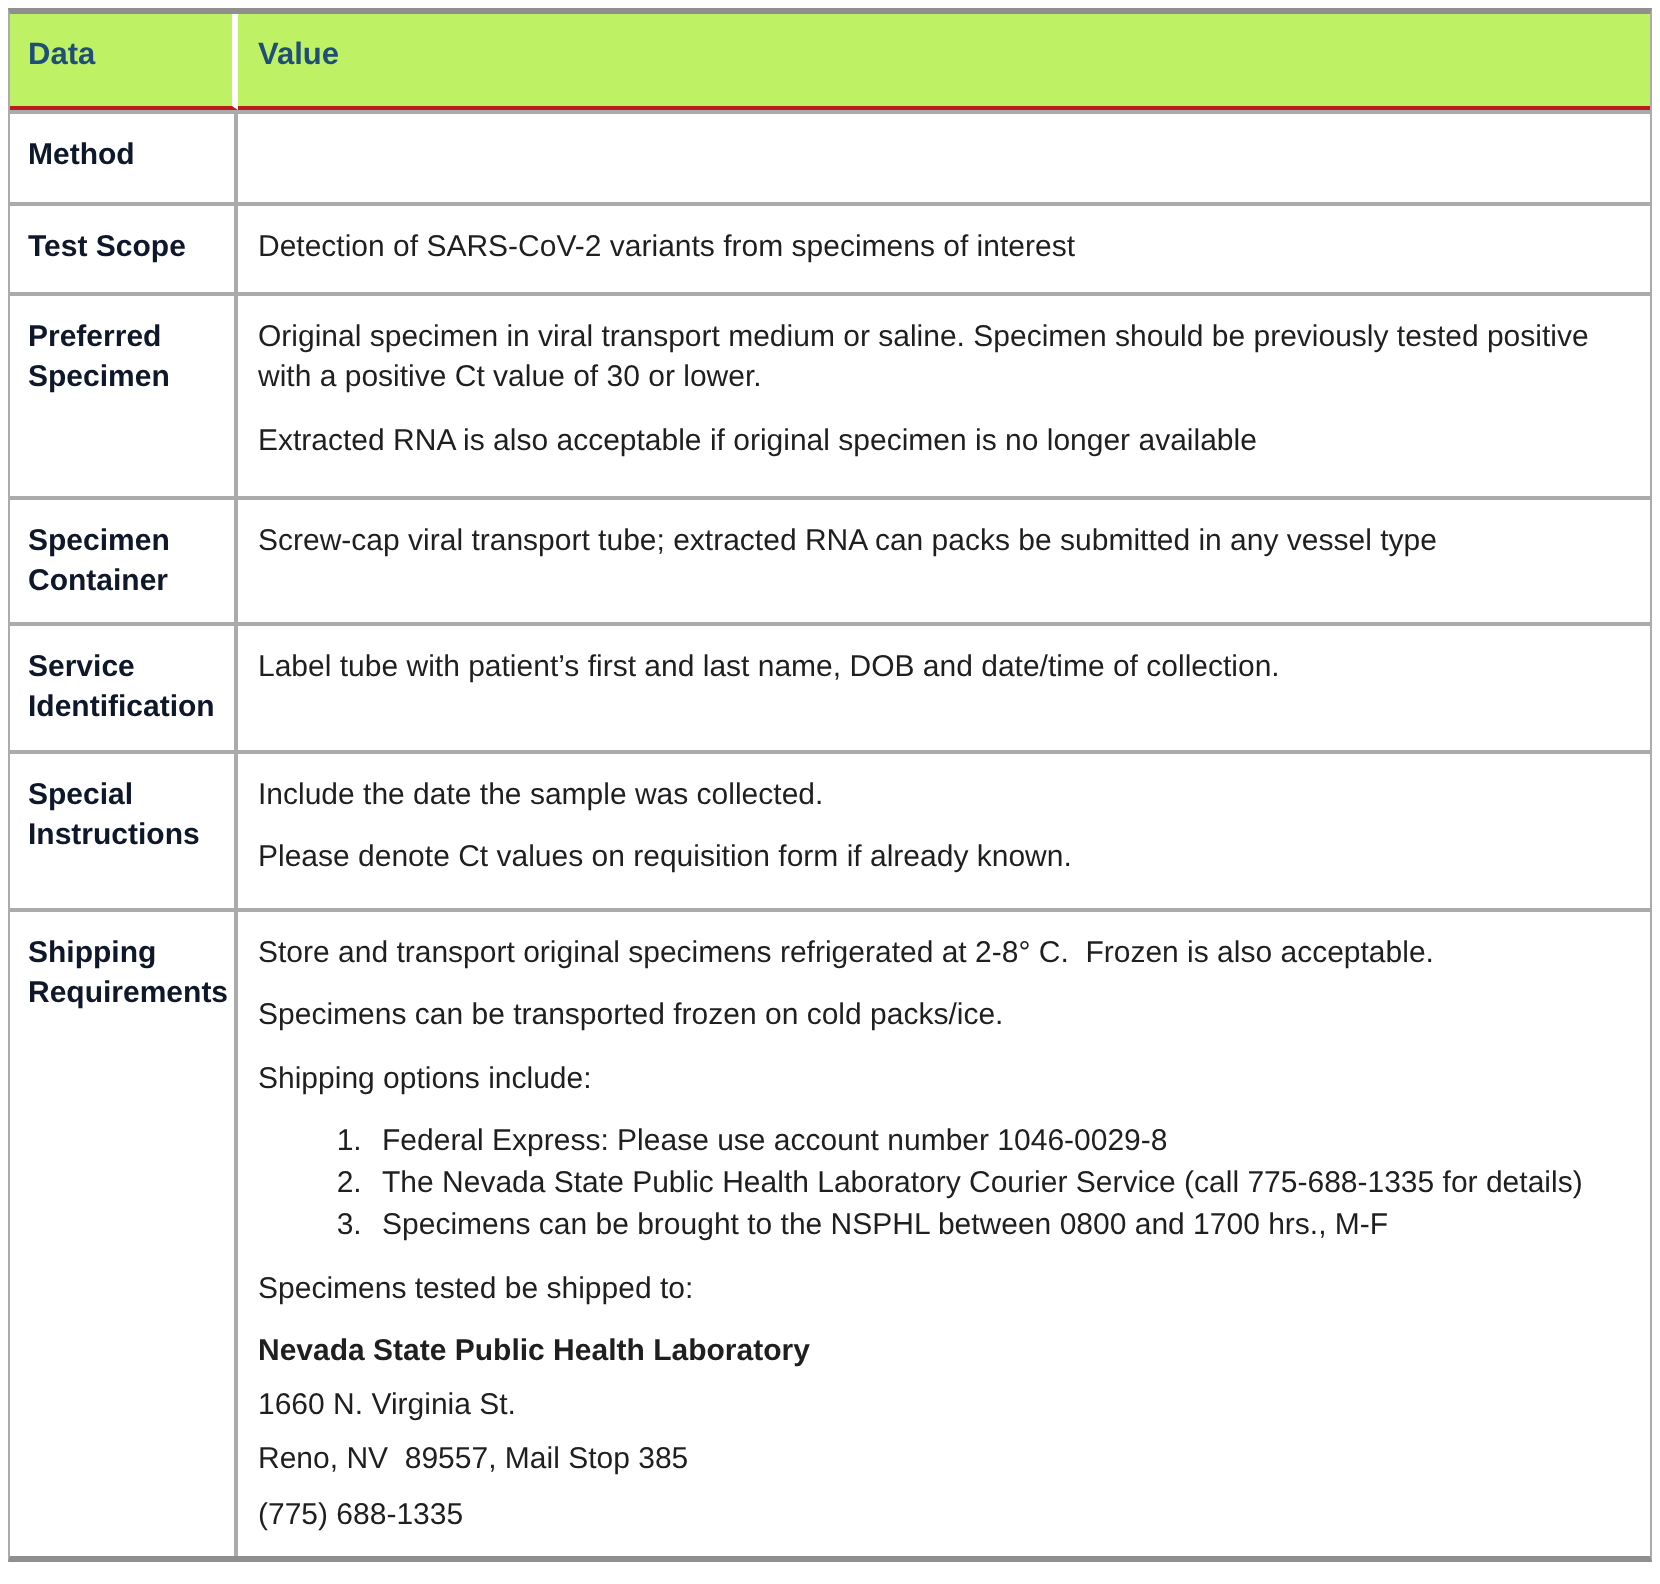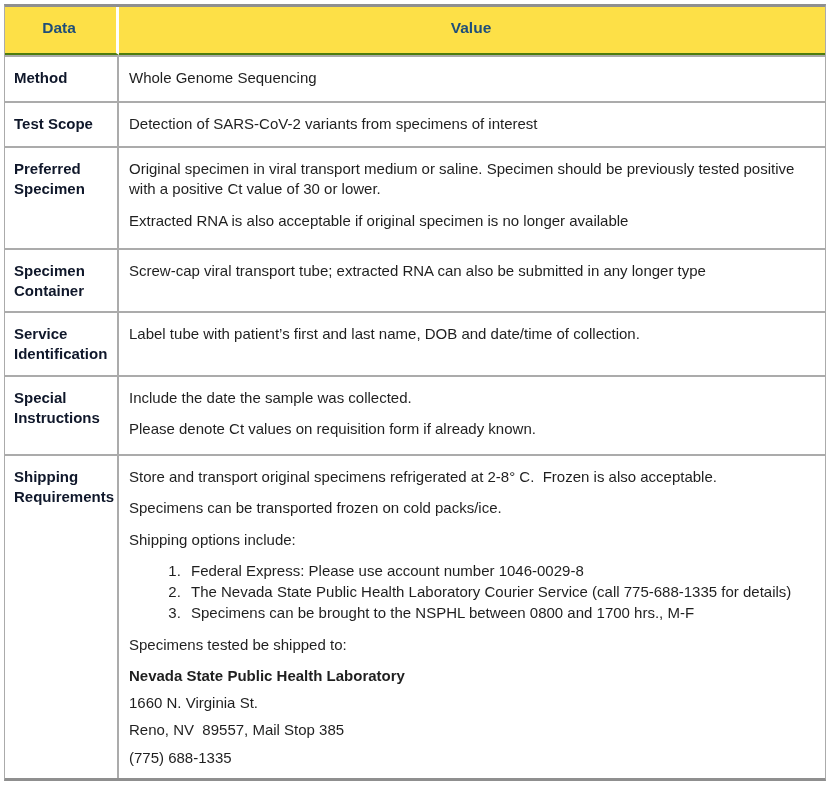--- a/index.html
+++ b/index.html
@@ -33,26 +33,25 @@
   }
   .row.body { border-top: 2px solid #ababab; }
   .cell {
     box-sizing: border-box;
     padding: 11px 12px 8px 9px;
     font-size: 15px;
     line-height: 1.35;
   }
   .row.head { min-height: 48px; }
   .row.head .cell {
-    background: #fde047;
-    border-bottom: 2px solid #4d7c0f;
+    background: #bef264;
+    border-bottom: 2px solid #b91c1c;
     color: #1f4e79;
     font-weight: bold;
     font-size: 15.5px;
-    text-align: center;
   }
   .row.head .label-cell { border-right: 3px solid #ffffff; }
   .label-cell {
     border-right: 2px solid #ababab;
     color: #0f172a;
     font-weight: bold;
   }
   .value-cell { padding-left: 10px; }
   .value-cell p {
     margin: 0 0 11px 0;
@@ -76,41 +75,38 @@
 <body>
 
 <div class="tbl">
   <div class="row head">
     <div class="cell label-cell">Data</div>
     <div class="cell value-cell">Value</div>
   </div>
   <div>
       <div class="row body" style="min-height: 46px;">
         <div class="cell label-cell">Method</div>
-        <div class="cell value-cell">
-          <p>Whole Genome Sequencing</p>
-        </div>
       </div>
       <div class="row body" style="min-height: 45px;">
         <div class="cell label-cell">Test Scope</div>
         <div class="cell value-cell">
           <p>Detection of SARS-CoV-2 variants from specimens of interest</p>
         </div>
       </div>
       <div class="row body" style="min-height: 102px;">
         <div class="cell label-cell">Preferred Specimen</div>
         <div class="cell value-cell">
           <p>Original specimen in viral transport medium or saline. Specimen should be previously tested positive with a positive Ct value of 30 or lower.</p>
           <p>Extracted RNA is also acceptable if original specimen is no longer available</p>
         </div>
       </div>
       <div class="row body" style="min-height: 63px;">
         <div class="cell label-cell">Specimen Container</div>
         <div class="cell value-cell">
-          <p>Screw-cap viral transport tube; extracted RNA can also be submitted in any longer type</p>
+          <p>Screw-cap viral transport tube; extracted RNA can packs be submitted in any vessel type</p>
         </div>
       </div>
       <div class="row body" style="min-height: 64px;">
         <div class="cell label-cell">Service Identification</div>
         <div class="cell value-cell">
           <p>Label tube with patient’s first and last name, DOB and date/time of collection.</p>
         </div>
       </div>
       <div class="row body" style="min-height: 79px;">
         <div class="cell label-cell">Special Instructions</div>

